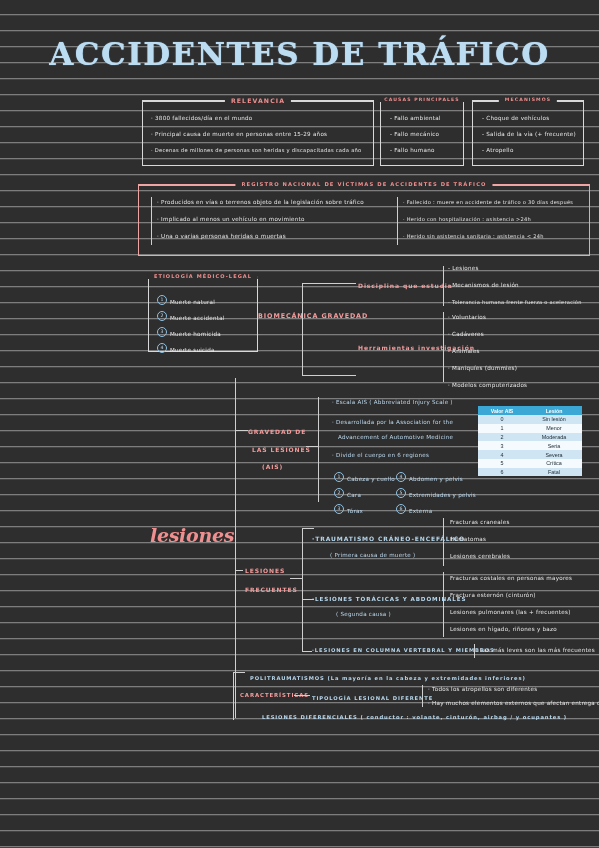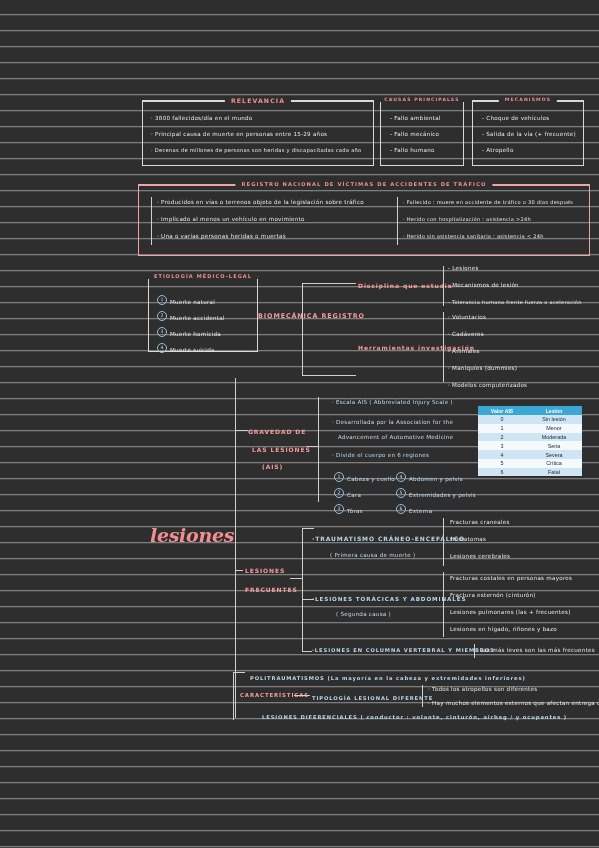--- a/index.html
+++ b/index.html
@@ -96,20 +96,21 @@
     letter-spacing:-.3px;
   }
 </style>
 </head>
 <body>
 
 <div id="ruled"></div>
 
 <div id="sheet">
 
+  <div class="abs title">ACCIDENTES DE TRÁFICO</div>
 
   <div class="abs box" style="left:142px;top:100px;width:230px;height:64px;">
     <div class="legend-rule"></div>
     <div class="legend hdr-pink">RELEVANCIA</div>
     <div class="abs bullet-w" style="left:8px;top:14px;">· 3800 fallecidos/día  en el mundo</div>
     <div class="abs bullet-w" style="left:8px;top:30px;">· Principal causa  de muerte en personas entre 15-29 años</div>
     <div class="abs bullet-w" style="left:8px;top:46px;font-size:5.2px;">· Decenas de millones de personas son heridas y discapacitadas cada año</div>
   </div>
 
   <div class="abs box" style="left:380px;top:100px;width:82px;height:64px;">
@@ -151,21 +152,21 @@
       <span class="num">2</span><span class="bullet-w">Muerte accidental</span>
     </div>
     <div class="abs" style="left:8px;top:44px;">
       <span class="num">3</span><span class="bullet-w">Muerte homicida</span>
     </div>
     <div class="abs" style="left:8px;top:60px;">
       <span class="num">4</span><span class="bullet-w">Muerte suicida</span>
     </div>
   </div>
 
-  <div class="abs lbl-pink" style="left:258px;top:312px;font-size:6.4px;">BIOMECÁNICA REGISTRO</div>
+  <div class="abs lbl-pink" style="left:258px;top:312px;font-size:6.4px;">BIOMECÁNICA GRAVEDAD</div>
 
   <div class="abs vline" style="left:302px;top:283px;height:92px;"></div>
   <div class="abs hline" style="left:302px;top:283px;width:54px;"></div>
   <div class="abs hline" style="left:302px;top:375px;width:54px;"></div>
 
   <div class="abs lbl-pink" style="left:358px;top:282px;">Disciplina que estudia</div>
   <div class="abs lbl-pink" style="left:358px;top:344px;">Herramientas investigación</div>
 
   <div class="abs brace" style="left:443px;top:266px;height:40px;"></div>
   <div class="abs bullet-w" style="left:448px;top:265px;">- Lesiones</div>

